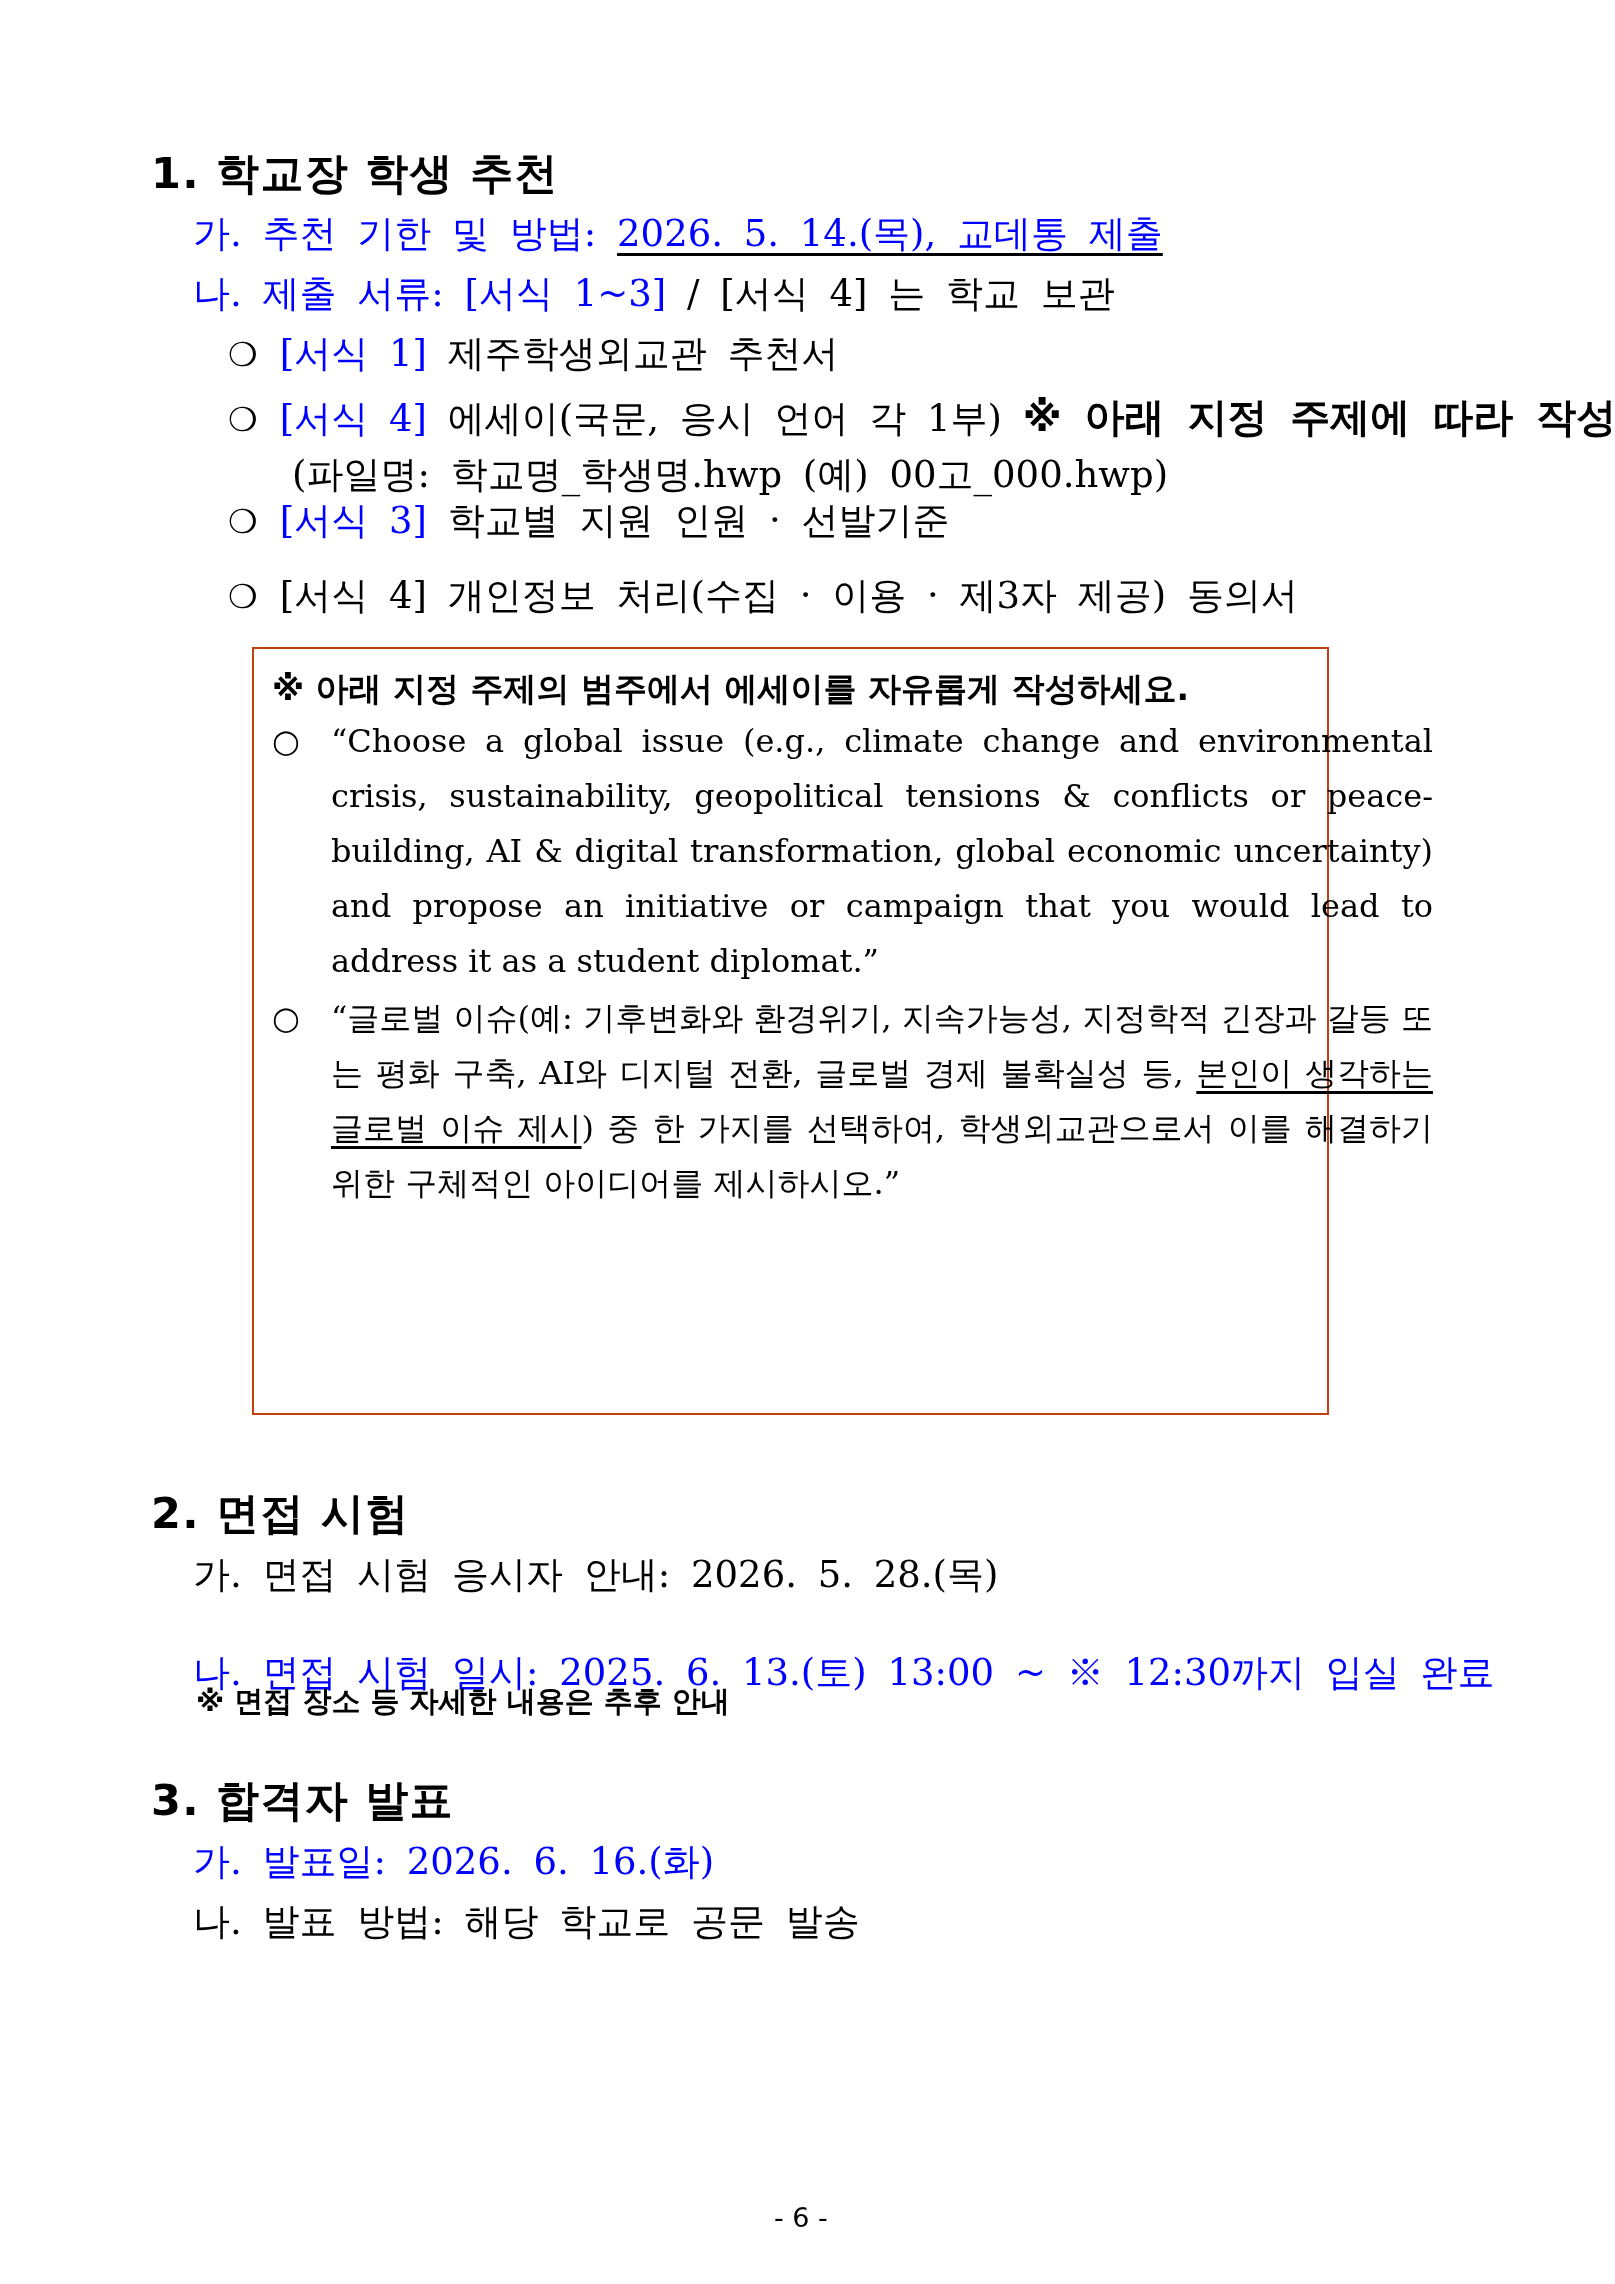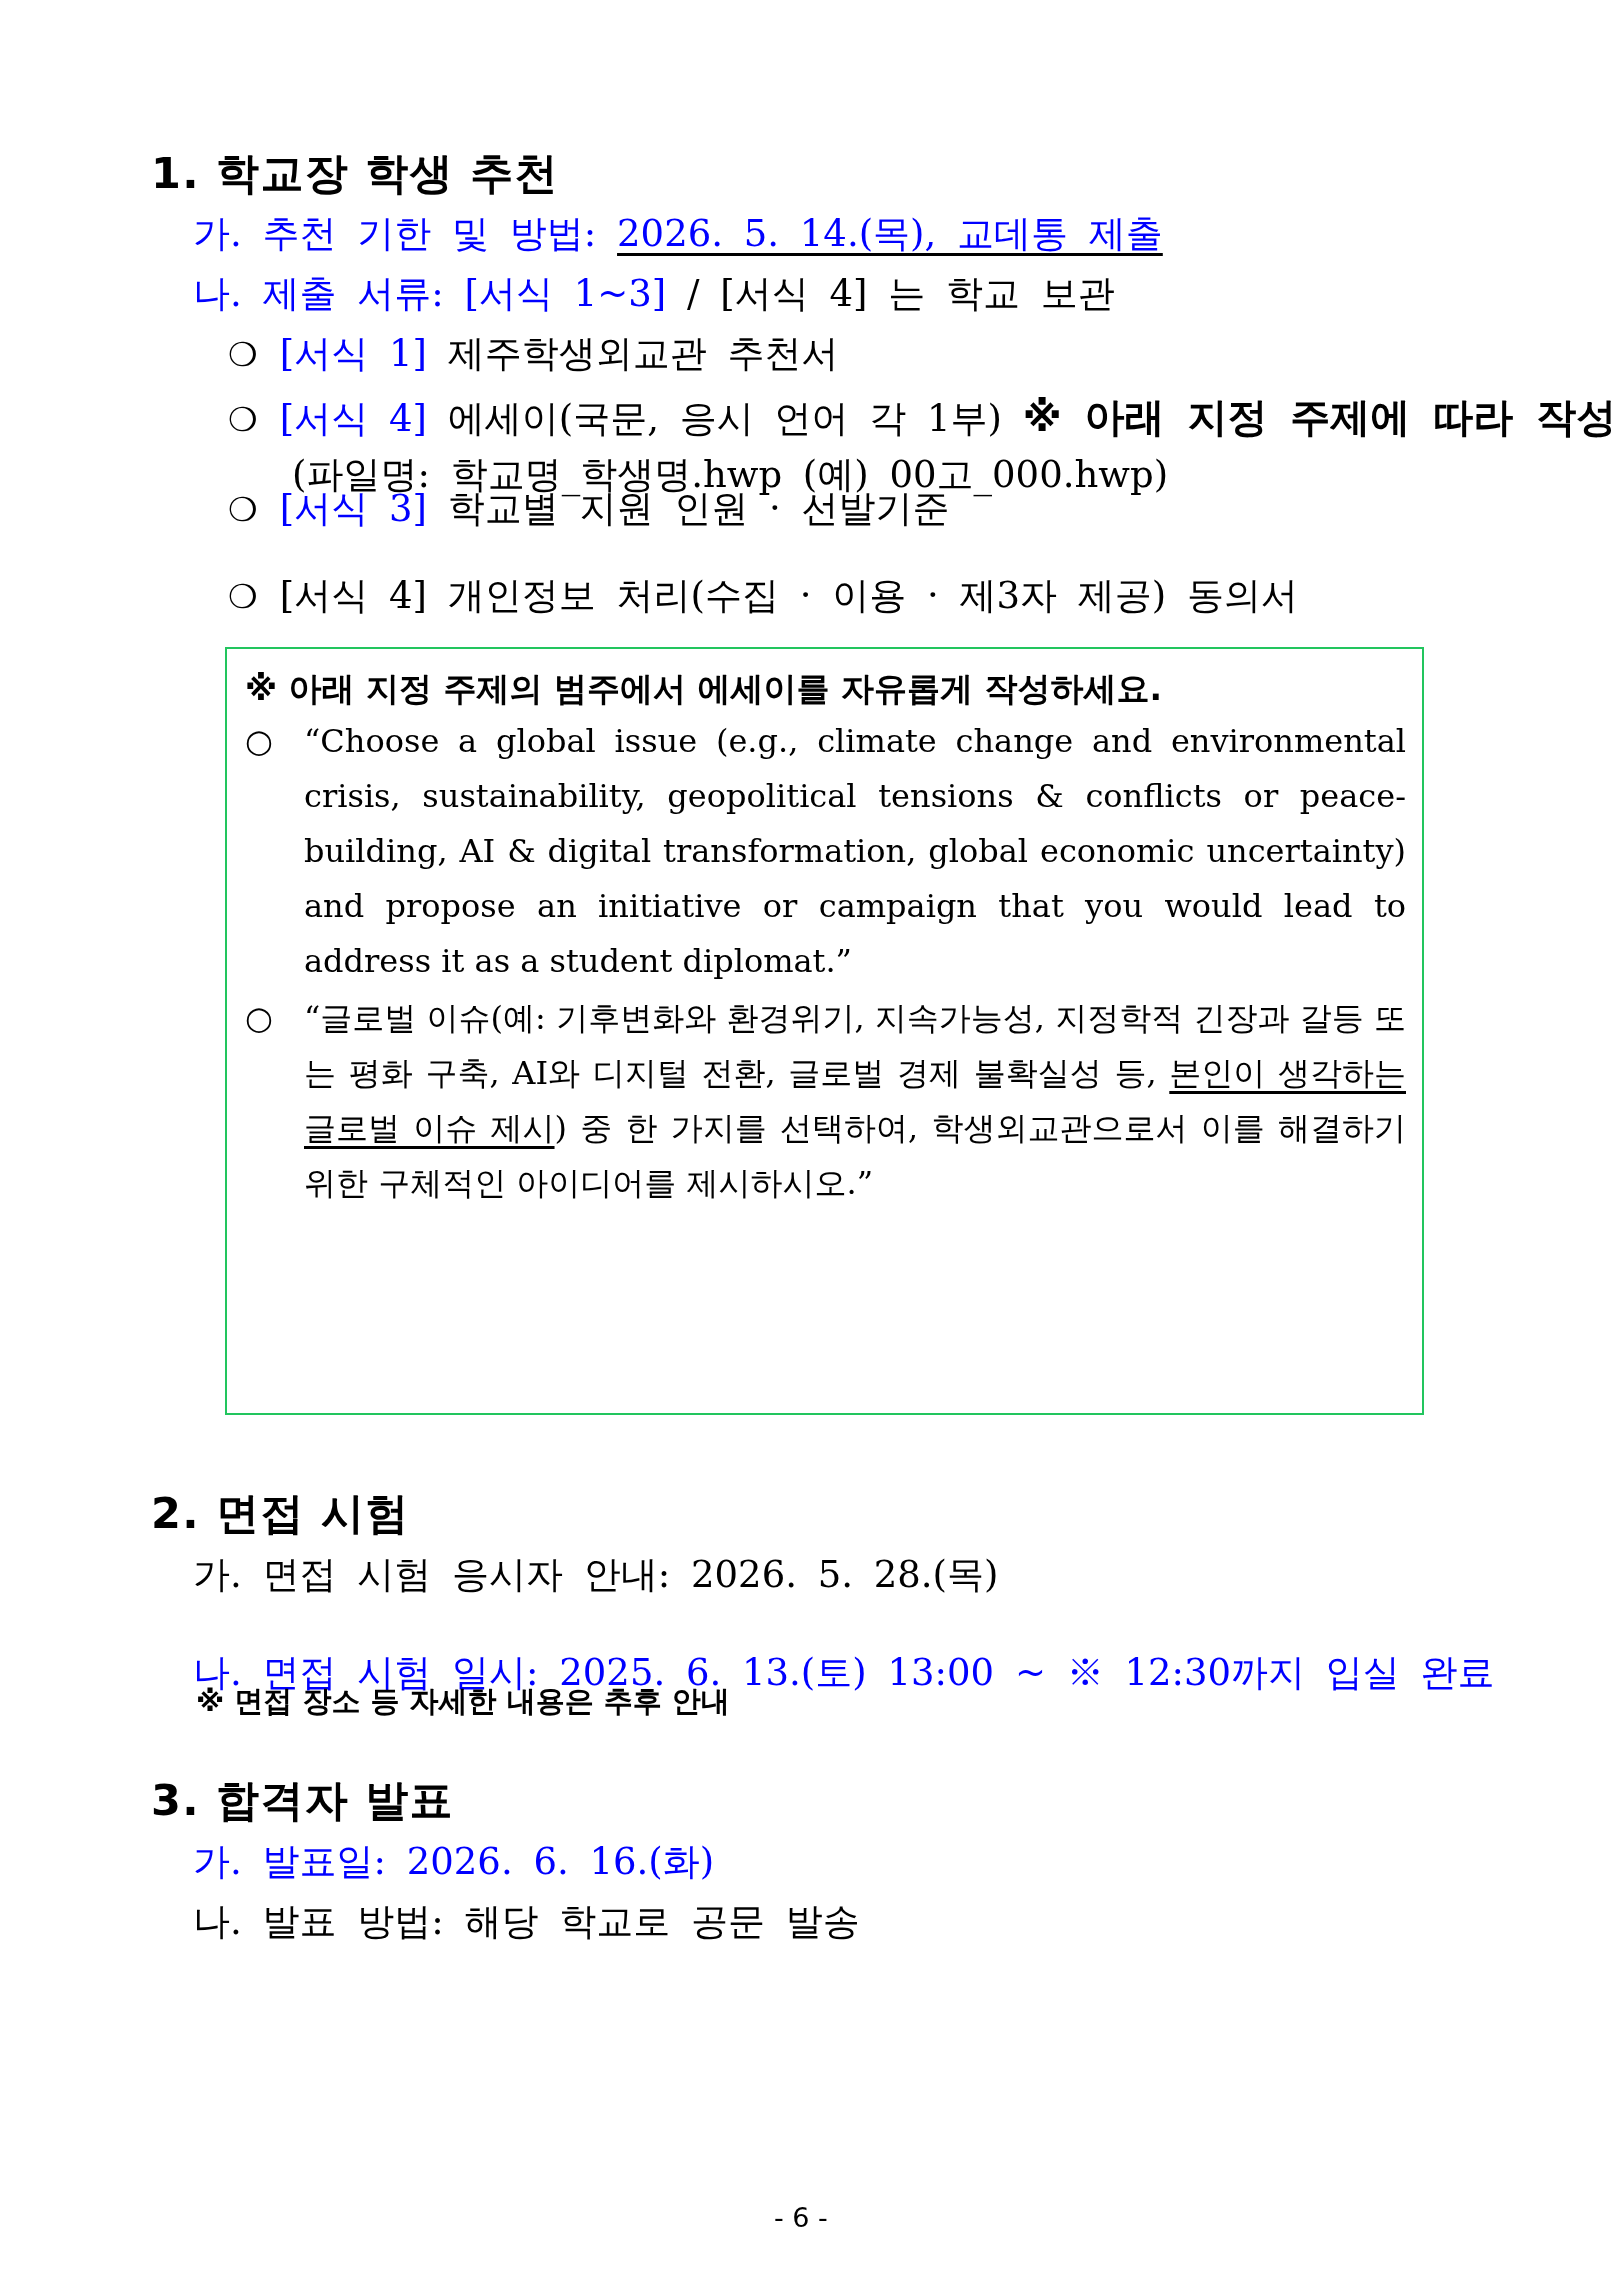--- a/index.html
+++ b/index.html
@@ -6,22 +6,22 @@
     body { width: 1616px; height: 2284px; position: relative; overflow: hidden;
            font-family: "DejaVu Serif", "Liberation Serif", serif; color: #000; }
     .abs { position: absolute; white-space: nowrap; }
     .h1 { font-family: "DejaVu Sans", "Liberation Sans", sans-serif; font-weight: bold;
           font-size: 43px; letter-spacing: 1.3px; }
     .line { font-size: 37px; word-spacing: 9px; }
     .blue { color: #0000ff; }
     .u { text-decoration: underline; text-decoration-color: #000; text-decoration-thickness: 2.6px; text-underline-offset: 6.5px; margin-top: 9px; }
     .bold-sans { font-family: "DejaVu Sans", "Liberation Sans", sans-serif; font-weight: bold; }
     .bullet { display: inline-block; width: 31px; font-family: "DejaVu Sans", sans-serif; font-size: 33px; }
-    .box { position: absolute; left: 225px; top: 647px; width: 1199px; height: 768px;
-           border: 2px solid #22c55e; box-sizing: border-box; }
+    .box { position: absolute; left: 252px; top: 647px; width: 1077px; height: 768px;
+           border: 2px solid #c2410c; box-sizing: border-box; }
     .box-title { position: absolute; left: 18px; top: 18px; font-size: 33px; white-space: nowrap; }
     .para { position: absolute; font-size: 32px; line-height: 55px; text-align: justify;
             text-align-last: left; }
     .para .mark { position: absolute; left: -57px; top: 0; font-family: "DejaVu Sans", sans-serif; }
     .note { position: absolute; left: 18px; top: 583px; width: 1160px; font-size: 33px;
             line-height: 55px; color: #0000ff; }
     .note .star { display: inline-block; width: 39px; }
     .small-note { font-size: 29px; }
     .page-num { font-family: "DejaVu Sans", sans-serif; font-size: 27px; }
   </style>
@@ -43,21 +43,21 @@
   <span class="blue">[서식 1]</span><span> 제주학생외교관 추천서</span>
 </div>
 
 <div class="abs line" style="left:228px; top:390px;">
   <span class="bullet">❍</span>
   <span class="blue">[서식 4]</span><span> 에세이(국문, 응시 언어 각 1부) </span><span class="bold-sans" style="font-size:40px;">※ 아래 지정 주제에 따라 작성</span>
 </div>
 
 <div class="abs line" style="left:292px; top:450px;">(파일명: 학교명_학생명.hwp (예) 00고_000.hwp)</div>
 
-<div class="abs line" style="left:228px; top:484px;">
+<div class="abs line" style="left:228px; top:496px;">
   <span class="bullet">❍</span>
   <span class="blue">[서식 3]</span><span> 학교별 지원 인원 · 선발기준</span>
 </div>
 
 <div class="abs line" style="left:228px; top:571px;">
   <span class="bullet">❍</span>
   <span>[서식 4]</span><span> 개인정보 처리(수집 · 이용 · 제3자 제공) 동의서</span>
 </div>
 
 <div class="box">

